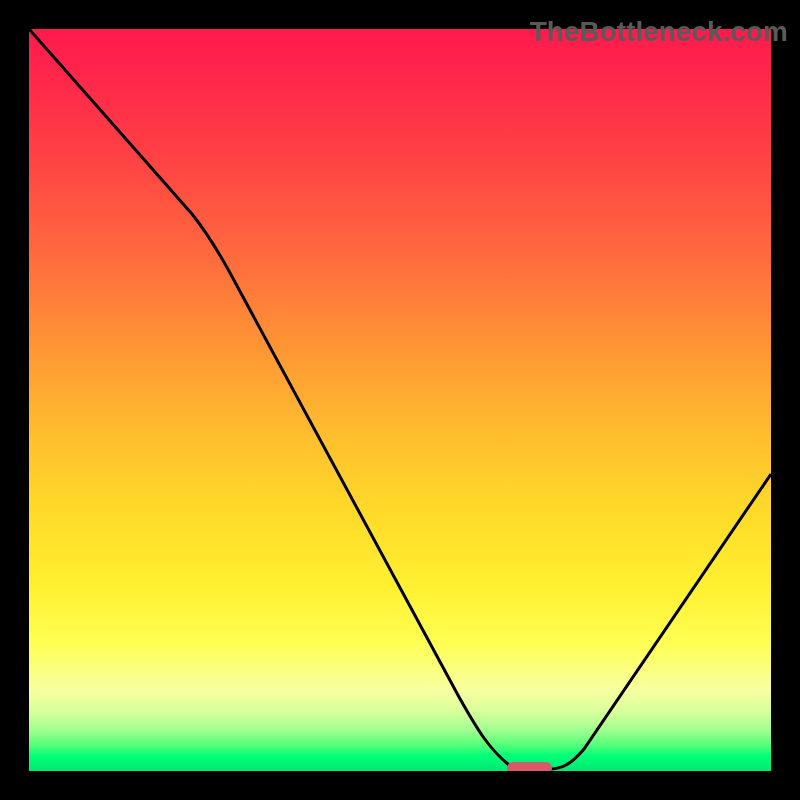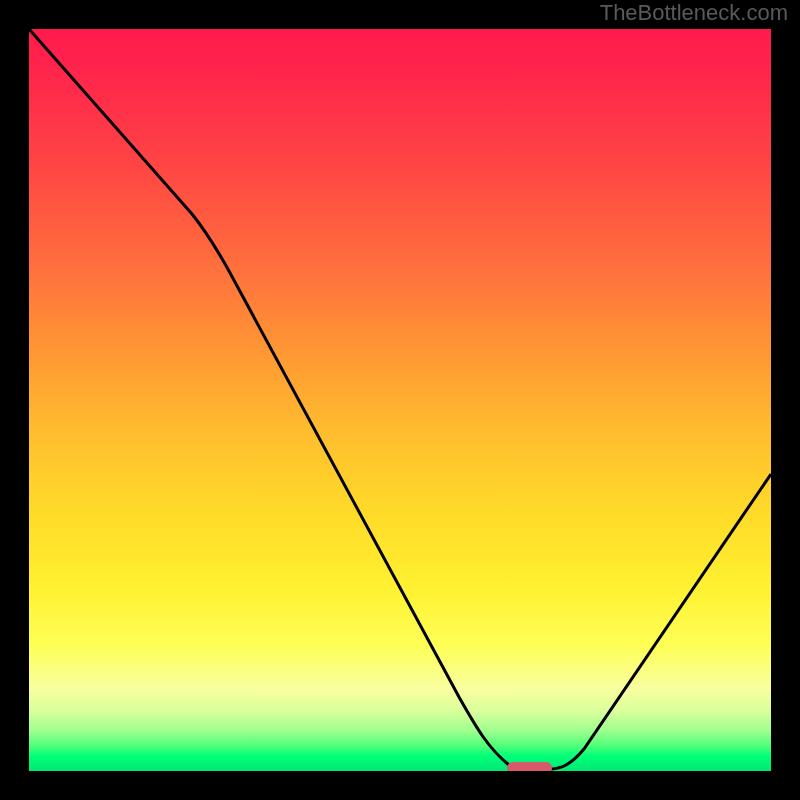--- a/index.html
+++ b/index.html
@@ -6,25 +6,25 @@
     margin: 0;
     padding: 0;
     width: 800px;
     height: 800px;
     background: #000;
     font-family: Arial, sans-serif;
     position: relative;
   }
   .attribution {
     position: absolute;
-    top: 0;
+    top: 16px;
     right: 12px;
     color: #5a5a5a;
-    font-size: 22px;
-    font-weight: normal;
+    font-size: 28px;
+    font-weight: bold;
     z-index: 10;
   }
   .plot-area {
     position: absolute;
     top: 29px;
     left: 29px;
     width: 742px;
     height: 742px;
     background: #fff;
   }

